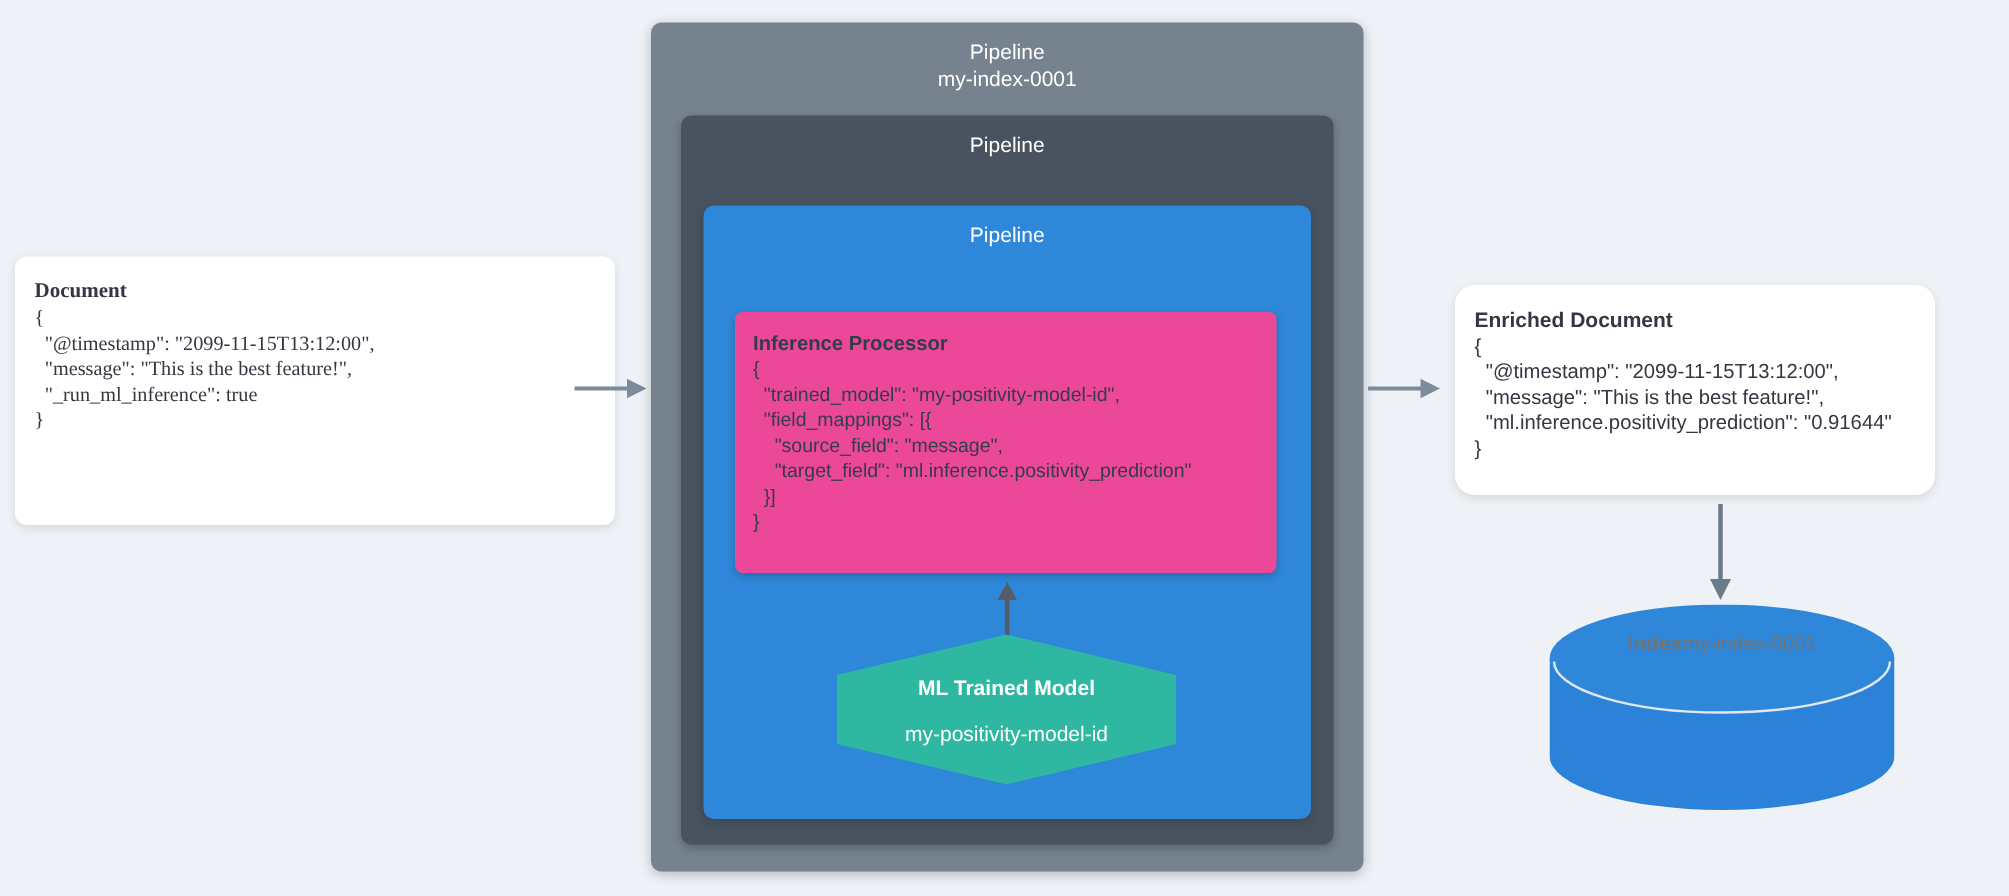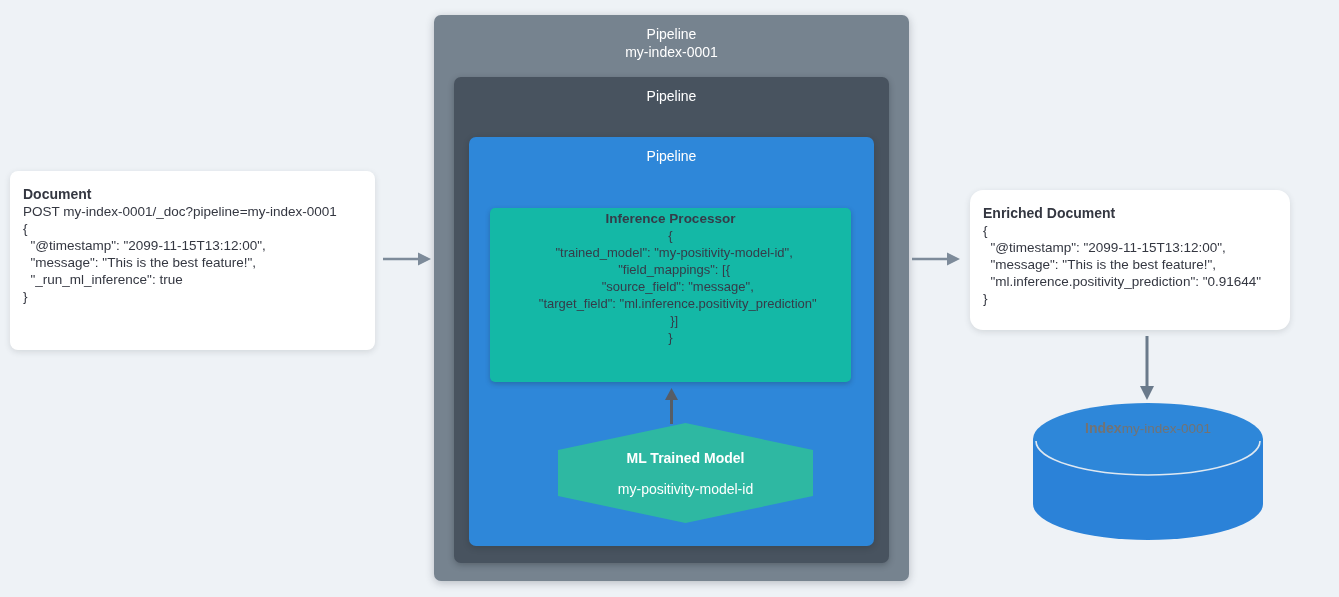--- a/index.html
+++ b/index.html
@@ -25,29 +25,29 @@
   .pipe-box{position:absolute;border-radius:7px;}
   .pipe-outer{background:#76838f;box-shadow:0 2px 8px rgba(40,48,60,.28);}
   .pipe-middle{background:#48535f;box-shadow:0 2px 6px rgba(20,26,34,.30);}
   .pipe-inner{background:#2e87d9;box-shadow:0 2px 6px rgba(20,26,34,.22);}
   .box-header{text-align:center;color:#ffffff;padding-top:11px;}
   .box-title{font-weight:normal;font-size:14px;line-height:17px;}
   .box-sub{font-size:14px;line-height:18px;}
 
   
   .processor{
-    position:absolute;background:#14b8a6;border-radius:5px;
+    position:absolute;background:#ec4899;border-radius:5px;
     box-shadow:0 2px 5px rgba(20,26,34,.25);
-    padding:2px 12px;font-size:13px;line-height:17px;color:#353c49;text-align:center;
+    padding:12px 12px;font-size:13px;line-height:17px;color:#353c49;
   }
   .processor-title{font-weight:bold;font-size:13.5px;line-height:17px;}
 
   
   .hexagon{
-    position:absolute;left:558px;top:423px;width:255px;height:100px;
+    position:absolute;left:558px;top:423px;width:226px;height:100px;
     background:#2eb8a2;
     clip-path:polygon(50% 0%,100% 27%,100% 73%,50% 100%,0% 73%,0% 27%);
     display:flex;flex-direction:column;align-items:center;justify-content:center;
     color:#ffffff;text-align:center;
   }
   .hex-title{font-weight:bold;font-size:14px;line-height:18px;}
   .hex-sub{font-size:14px;line-height:18px;margin-top:13px;}
 
   
   .cyl-text{
@@ -58,23 +58,22 @@
   .cyl-title{font-weight:bold;font-size:14px;line-height:19px;}
   .cyl-sub{font-size:13.5px;line-height:19px;}
 
   svg{display:block;}
 </style>
 </head>
 <body>
 
 <div id="stage">
 
-  <div class="card" style="left:10px;top:171px;width:365px;height:179px;">
+  <div class="card" style="left:10px;top:171px;width:400px;height:179px;font-family:Liberation Serif, serif;">
     <div class="card-title">Document</div>
-    <div class="code-line">POST my-index-0001/_doc?pipeline=my-index-0001</div>
     <div class="code-line">{</div>
     <div class="code-line">  "@timestamp": "2099-11-15T13:12:00",</div>
     <div class="code-line">  "message": "This is the best feature!",</div>
     <div class="code-line">  "_run_ml_inference": true</div>
     <div class="code-line">}</div>
   </div>
 
   <svg class="abs" style="left:381px;top:246px;" width="52" height="26">
     <line x1="2" y1="13" x2="39" y2="13" stroke="#7d8b9a" stroke-width="2.6"></line>
     <polygon points="50,13 37,6.5 37,19.5" fill="#7d8b9a"></polygon>

